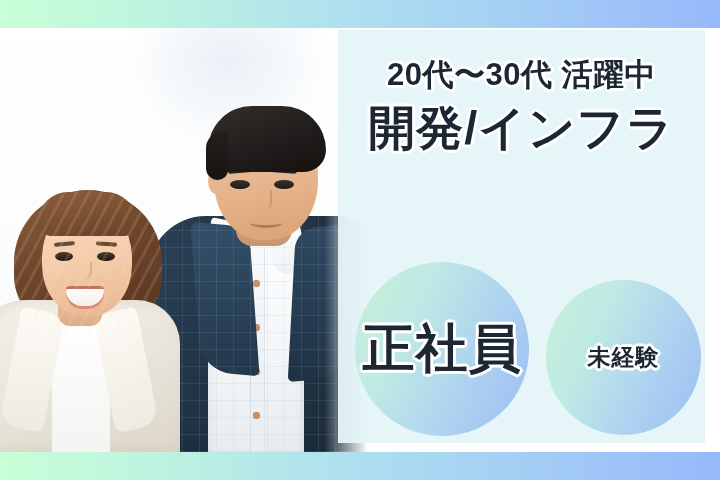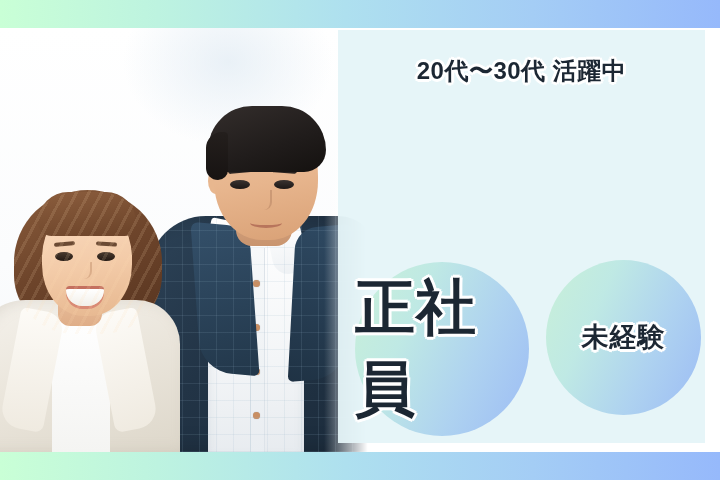--- a/index.html
+++ b/index.html
@@ -362,21 +362,21 @@
   .text-stack {
     position: absolute;
     left: 338px;
     top: 30px;
     width: 367px;
     text-align: center;
     color: #1c2733;
   }
   .kicker {
     margin-top: 28px;
-    font-size: 24px;
+    font-size: 31px;
     font-weight: 700;
     letter-spacing: 0.5px;
     line-height: 1.1;
     color: #1c2733;
     text-shadow:
       -2px -2px 0 #fff, 2px -2px 0 #fff, -2px 2px 0 #fff, 2px 2px 0 #fff,
       0 -3px 0 #fff, 0 3px 0 #fff, -3px 0 0 #fff, 3px 0 0 #fff;
   }
   .headline1, .headline2 {
     font-size: 47px;
@@ -401,29 +401,29 @@
     justify-content: center;
     background: linear-gradient(115deg, #c9f0d8 0%, #bfe9e4 32%, #aed2f0 66%, #9cbcf5 100%);
     color: #1c2733;
     font-weight: 800;
   }
   .badge-left {
     left: 355px;
     top: 262px;
     width: 174px;
     height: 174px;
-    font-size: 60px;
+    font-size: 52px;
     letter-spacing: 1px;
   }
   .badge-right {
     left: 546px;
-    top: 260px;
+    top: 280px;
     width: 155px;
     height: 155px;
-    font-size: 27px;
+    font-size: 23px;
     line-height: 1.22;
     letter-spacing: 1px;
     text-align: right;
   }
   .badge-text {
     text-shadow:
       -2px -2px 0 #fff, 2px -2px 0 #fff, -2px 2px 0 #fff, 2px 2px 0 #fff,
       0 -3px 0 #fff, 0 3px 0 #fff, -3px 0 0 #fff, 3px 0 0 #fff;
   }
 </style>
@@ -477,20 +477,21 @@
     <div class="w-bangs"></div>
     <div class="w-hair-wave"></div>
 
     <div class="photo-fade-r"></div>
   </div>
 
   <div class="panel"></div>
 
   <div class="text-stack">
     <div class="kicker">20代〜30代 活躍中</div>
+    <div class="headline1">開発/インフラ</div>
   </div>
 
   <div class="badge badge-left">
     <span class="badge-text">正社員</span>
   </div>
 
   <div class="badge badge-right">
     <span class="badge-text">未経験</span>
   </div>
 

